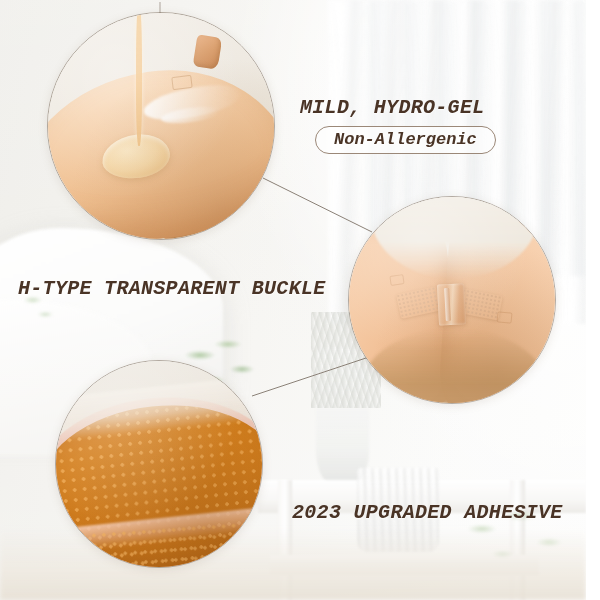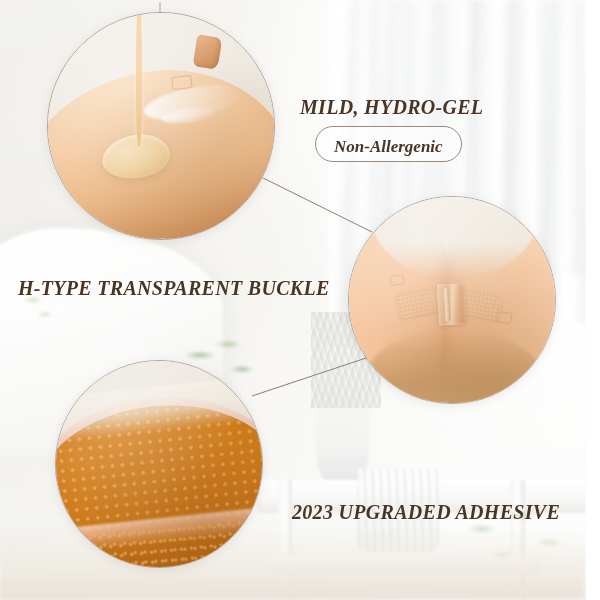--- a/index.html
+++ b/index.html
@@ -5,21 +5,21 @@
   html, body {
     margin: 0;
     padding: 0;
     background: #ffffff;
   }
   #stage {
     position: relative;
     width: 586px;
     height: 600px;
     overflow: hidden;
-    font-family: Liberation Serif, serif;
+    font-family: Liberation Mono, monospace;
     background: #f2f0ec;
   }
 
   
   .bg-layer { position: absolute; inset: 0; }
 
   .bg-base {
     background:
       linear-gradient(100deg,
         #efeeea 0%,
@@ -493,21 +493,21 @@
     color: #4a3426;
     border: 1.2px solid #9b8878;
     border-radius: 999px;
     background: rgba(255,255,255,0.55);
     white-space: nowrap;
     text-shadow: 0 1px 1px rgba(255,255,255,0.8);
   }
 
   #text-gel { left: 300px; top: 96px; }
   #text-gel .headline { font-size: 20px; }
-  #text-gel .badge { font-size: 17px; padding: 10px 18px 4px; margin-top: 7px; margin-left: 15px; }
+  #text-gel .badge { font-size: 17px; padding: 3px 18px 4px; margin-top: 7px; margin-left: 15px; }
 
   #text-buckle { left: 18px; top: 277px; }
   #text-buckle .headline { font-size: 20px; }
   #text-buckle .badge { font-size: 17px; padding: 3px 17px 4px; margin-top: 7px; margin-left: 62px; }
 
   #text-adhesive { left: 292px; top: 456px; margin-top: 45px; }
   #text-adhesive .headline { font-size: 20px; }
   #text-adhesive .badge { font-size: 17px; padding: 3px 15px 4px; margin-top: 7px; margin-left: 4px; }
 </style>
 </head>

